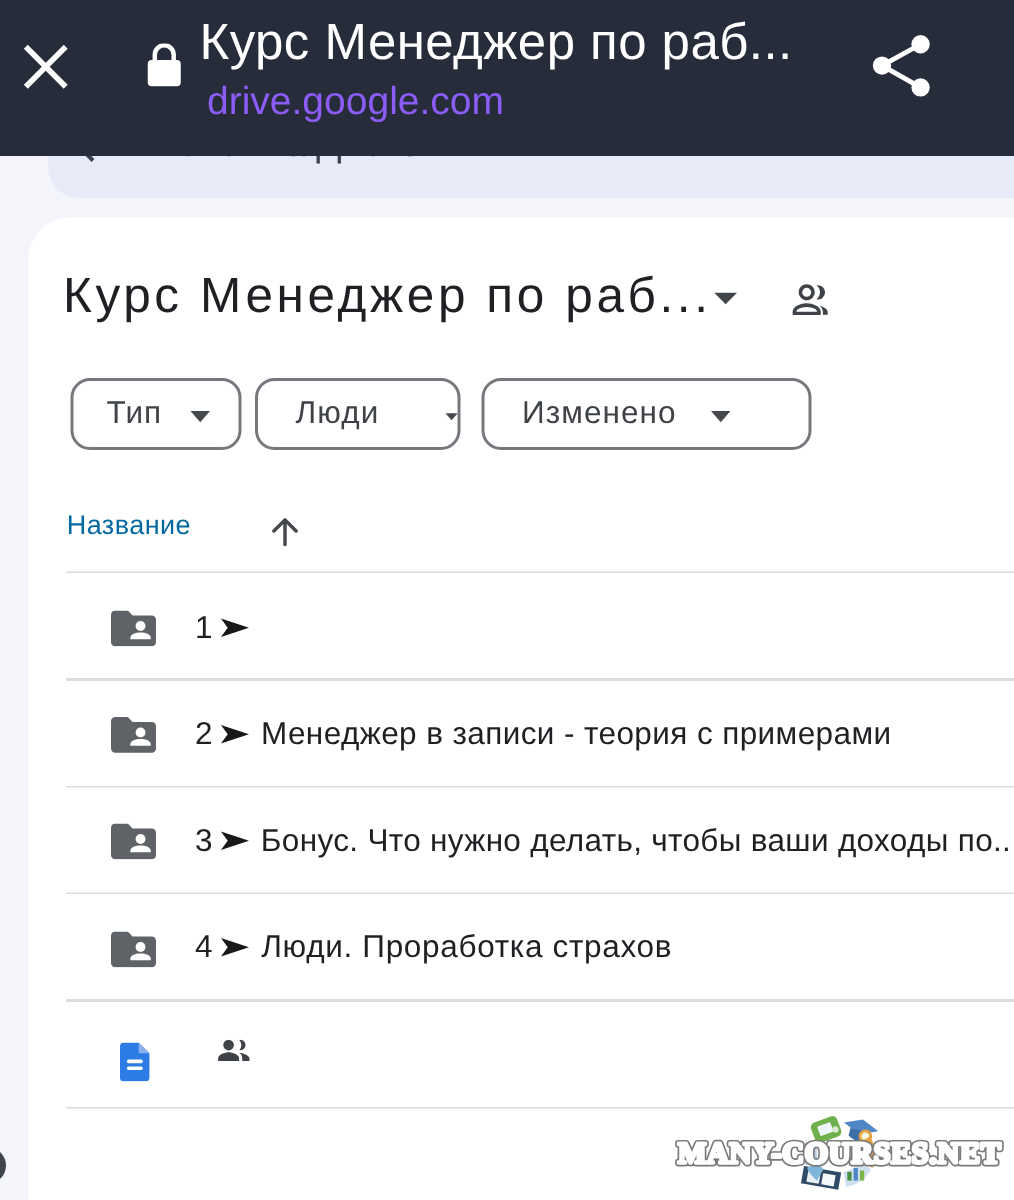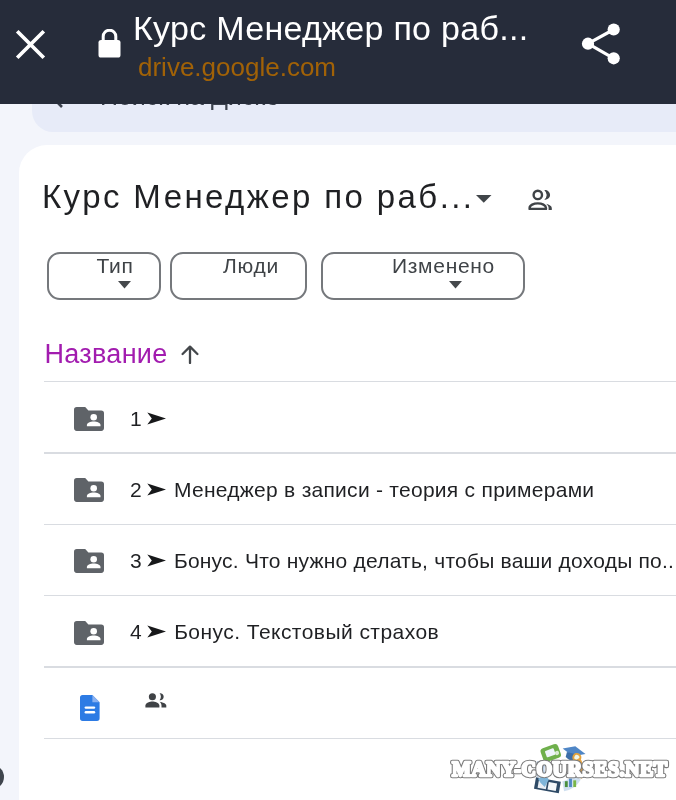--- a/index.html
+++ b/index.html
@@ -6,29 +6,29 @@
   body{width:676px;height:800px;position:relative;overflow:hidden;
        background:#f3f5fb;font-family:"Liberation Sans",sans-serif;}
   .abs{position:absolute;}
   
   .pill{left:32px;top:60px;width:660px;height:72px;background:#e7ebf8;
         border-bottom-left-radius:21px;z-index:1;}
   .cuttext{left:100px;top:84px;font-size:25px;color:#3b414d;z-index:1;line-height:1;white-space:nowrap;}
   
   .topbar{left:0;top:0;width:676px;height:104px;background:#262c3a;z-index:3;}
   .bartitle{left:133px;top:10.5px;font-size:34px;letter-spacing:0.3px;color:#ffffff;line-height:1;white-space:nowrap;z-index:4;}
-  .barsub{left:138px;top:54px;font-size:26px;color:#a16207;line-height:1;z-index:4;}
+  .barsub{left:138px;top:54px;font-size:26px;color:#8b5cf6;line-height:1;z-index:4;}
   
   .card{left:19px;top:145px;width:657px;height:655px;background:#ffffff;
         border-top-left-radius:28px;z-index:2;}
   .cardtitle{left:42px;top:179.6px;font-size:33px;letter-spacing:2.4px;color:#1f2023;line-height:1;white-space:nowrap;z-index:2;}
   .chip{top:252px;height:48px;border:2px solid #75787c;border-radius:13px;
-        box-sizing:border-box;background:#fff;z-index:2;display:flex;align-items:center;flex-direction:column;}
+        box-sizing:border-box;background:#fff;z-index:2;display:flex;align-items:center;}
   .chip span{font-size:21px;letter-spacing:0.7px;color:#3f4347;}
-  .hdr{left:44.5px;top:341px;font-size:27px;letter-spacing:0.3px;color:#a21caf;line-height:1;z-index:2;}
+  .hdr{left:44.5px;top:341px;font-size:18px;letter-spacing:0.3px;color:#0369a1;line-height:1;z-index:2;}
   .div{height:1.4px;background:#d9dce1;left:43.5px;width:632.5px;z-index:2;}
   .rowtext{font-size:21px;color:#1f2023;line-height:1;white-space:nowrap;z-index:2;display:flex;align-items:center;}
   .arc{left:-20px;top:765px;width:24px;height:24px;border-radius:50%;background:#3f454d;z-index:4;}
 </style>
 </head>
 <body>
 
   <div class="abs pill"></div>
   <div class="abs cuttext">Поиск на Диске</div>
   <svg class="abs" style="left:48px;top:83px;z-index:1;" width="28" height="26" viewBox="0 0 28 26">
@@ -70,21 +70,21 @@
     <svg style="margin-left:19px;margin-top:3px;" width="13" height="8" viewBox="0 0 13 8">
       <path d="M0 0 H13 L6.5 7.5 Z" fill="#45484c"></path>
     </svg>
   </div>
   <div class="abs chip" style="left:170px;width:137px;padding-left:25px;gap:24px;">
     <span>Люди</span>
     <svg style="margin-left:20px;margin-top:3px;" width="13" height="8" viewBox="0 0 13 8">
       <path d="M0 0 H13 L6.5 7.5 Z" fill="#45484c"></path>
     </svg>
   </div>
-  <div class="abs chip" style="left:321px;width:204px;padding-left:41px;text-align:center;">
+  <div class="abs chip" style="left:321px;width:220px;padding-left:25px;text-align:center;">
     <span>Изменено</span>
     <svg style="margin-left:23px;margin-top:3px;" width="13" height="8" viewBox="0 0 13 8">
       <path d="M0 0 H13 L6.5 7.5 Z" fill="#45484c"></path>
     </svg>
   </div>
 
   <div class="abs hdr">Название</div>
   <svg class="abs" style="left:179.5px;top:342.5px;z-index:2;" width="20" height="21" viewBox="0 0 20 21">
     <path d="M10 20 V3.6 M2.6 11 L10 3.6 L17.4 11" stroke="#44474b" stroke-width="2.3" fill="none" stroke-linecap="round" stroke-linejoin="round"></path>
   </svg>
@@ -137,21 +137,21 @@
   <svg class="abs" style="left:74px;top:620.6px;z-index:2;" width="30" height="24" viewBox="0 0 30 24">
     <path d="M2.8 0 h8.4 l3.2 3.4 h12.8 a2.8 2.8 0 0 1 2.8 2.8 v14.9 a2.8 2.8 0 0 1 -2.8 2.8 h-24.4 a2.8 2.8 0 0 1 -2.8 -2.8 v-18.3 a2.8 2.8 0 0 1 2.8 -2.8 z" fill="#5f6368"></path>
     <circle cx="19.7" cy="10.3" r="3.3" fill="#fff"></circle>
     <path d="M12.9 19.2 v-1.1 c0-2.3 3.4-3.5 6.8-3.5 s6.8 1.2 6.8 3.5 v1.1 z" fill="#fff"></path>
   </svg>
   <div class="abs rowtext" style="left:130px;top:621.4px;letter-spacing:0.45px;">
     <span>4</span>
     <svg style="margin:0 8px 0 5px;" width="19" height="13" viewBox="0 0 19 13">
       <path d="M0.3 0.4 L19 6.5 L0.3 12.6 L4.8 6.5 Z" fill="#17181a"></path>
     </svg>
-    <span>Бонус. Текстовый страхов</span>
+    <span>Люди. Проработка страхов</span>
   </div>
 
   <svg class="abs" style="left:80px;top:695px;z-index:2;" width="20" height="26" viewBox="0 0 20 26">
     <path d="M2.6 0 H12.4 L19.6 7.2 V23.3 a2.6 2.6 0 0 1 -2.6 2.6 H2.6 A2.6 2.6 0 0 1 0 23.3 V2.6 A2.6 2.6 0 0 1 2.6 0 Z" fill="#2d7be4"></path>
     <path d="M12.4 0 L19.6 7.2 H12.4 Z" fill="#8ab1f0"></path>
     <rect x="4.6" y="11.4" width="10.6" height="2.4" rx="1.2" fill="#fff"></rect>
     <rect x="4.6" y="16" width="10.6" height="2.4" rx="1.2" fill="#fff"></rect>
   </svg>
   <div class="abs rowtext" style="left:133px;top:692.9px;letter-spacing:0.75px;">
     <svg style="margin-left:12px;" width="22" height="15" viewBox="0 0 22 15">

